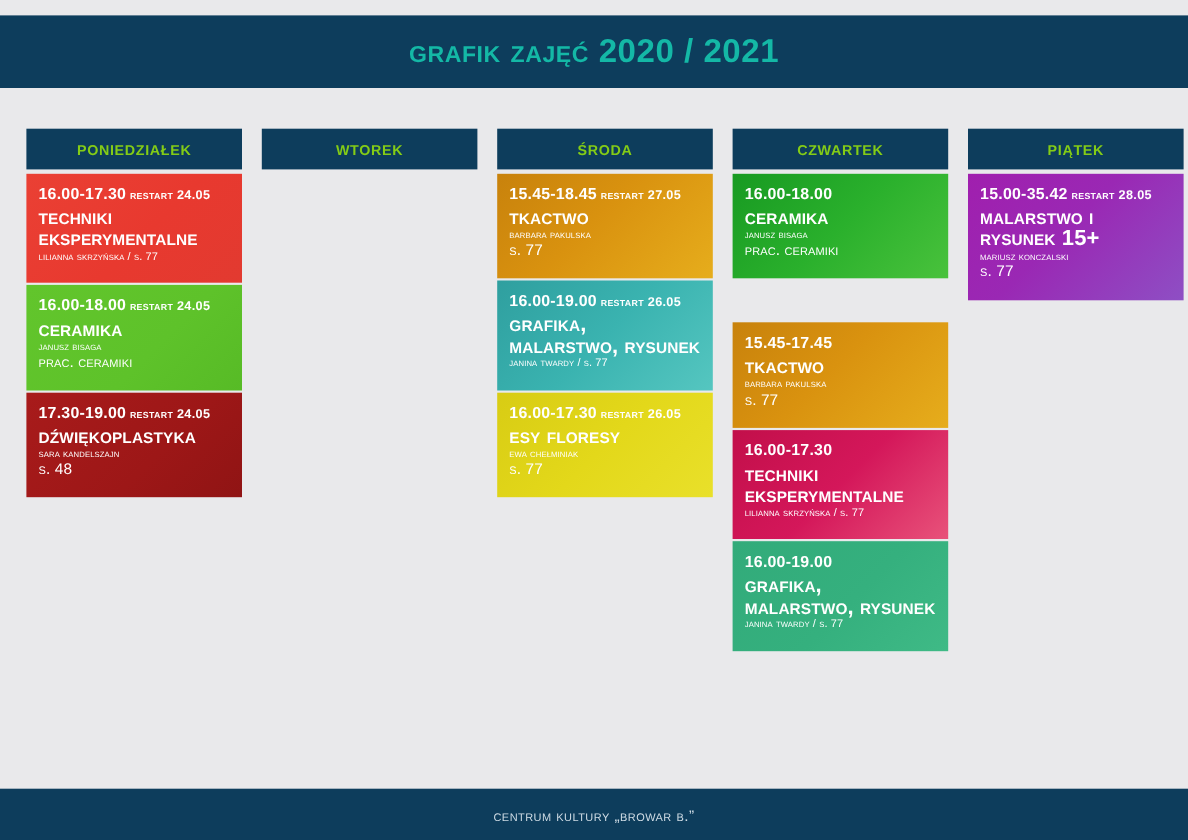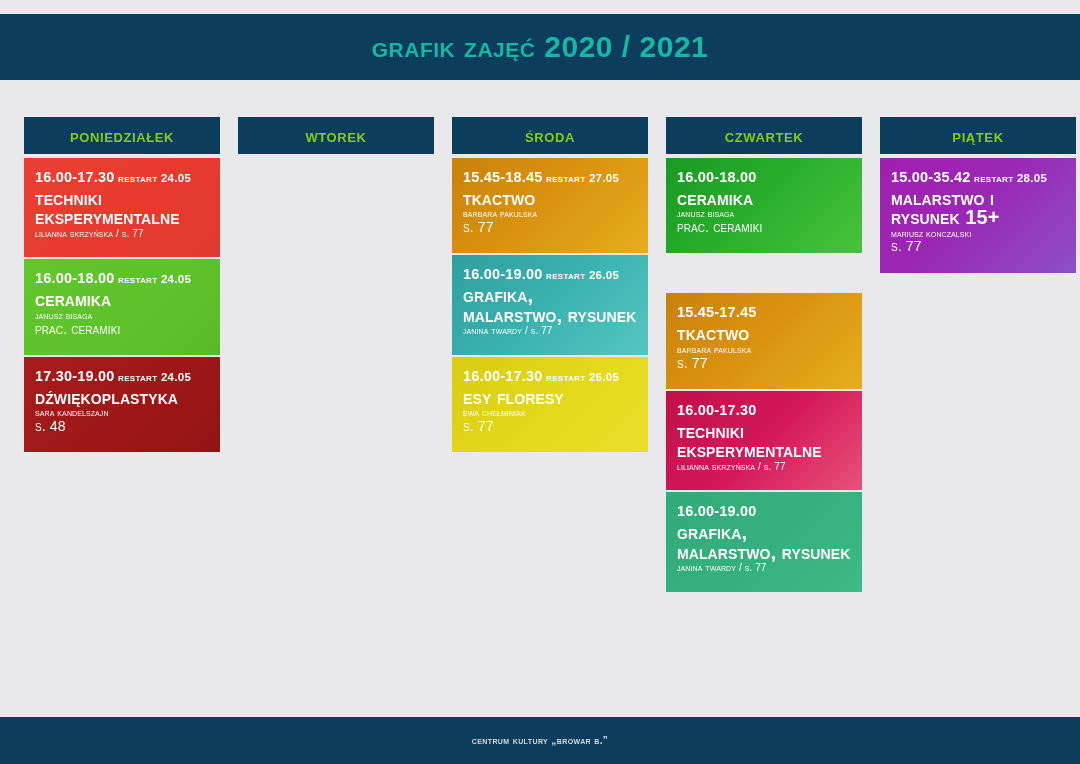--- a/index.html
+++ b/index.html
@@ -119,22 +119,22 @@
     position: absolute;
     left: 0; bottom: 0;
     width: 1080px; height: 47px;
     background: #0d3d5c;
     display: flex;
     align-items: center;
     justify-content: center;
   }
   .footer-text {
     color: #cfdce5;
-    font-size: 10px;
-    font-weight: 700;
+    font-size: 14px;
+    font-weight: 400;
     letter-spacing: 0.4px;
     font-variant: small-caps;
     text-transform: lowercase;
   }
 </style>
 </head>
 <body>
 
 <div class="topbar">
   <div class="topbar-title"><span>Grafik zajęć </span><span class="digits">2020 / 2021</span></div>

